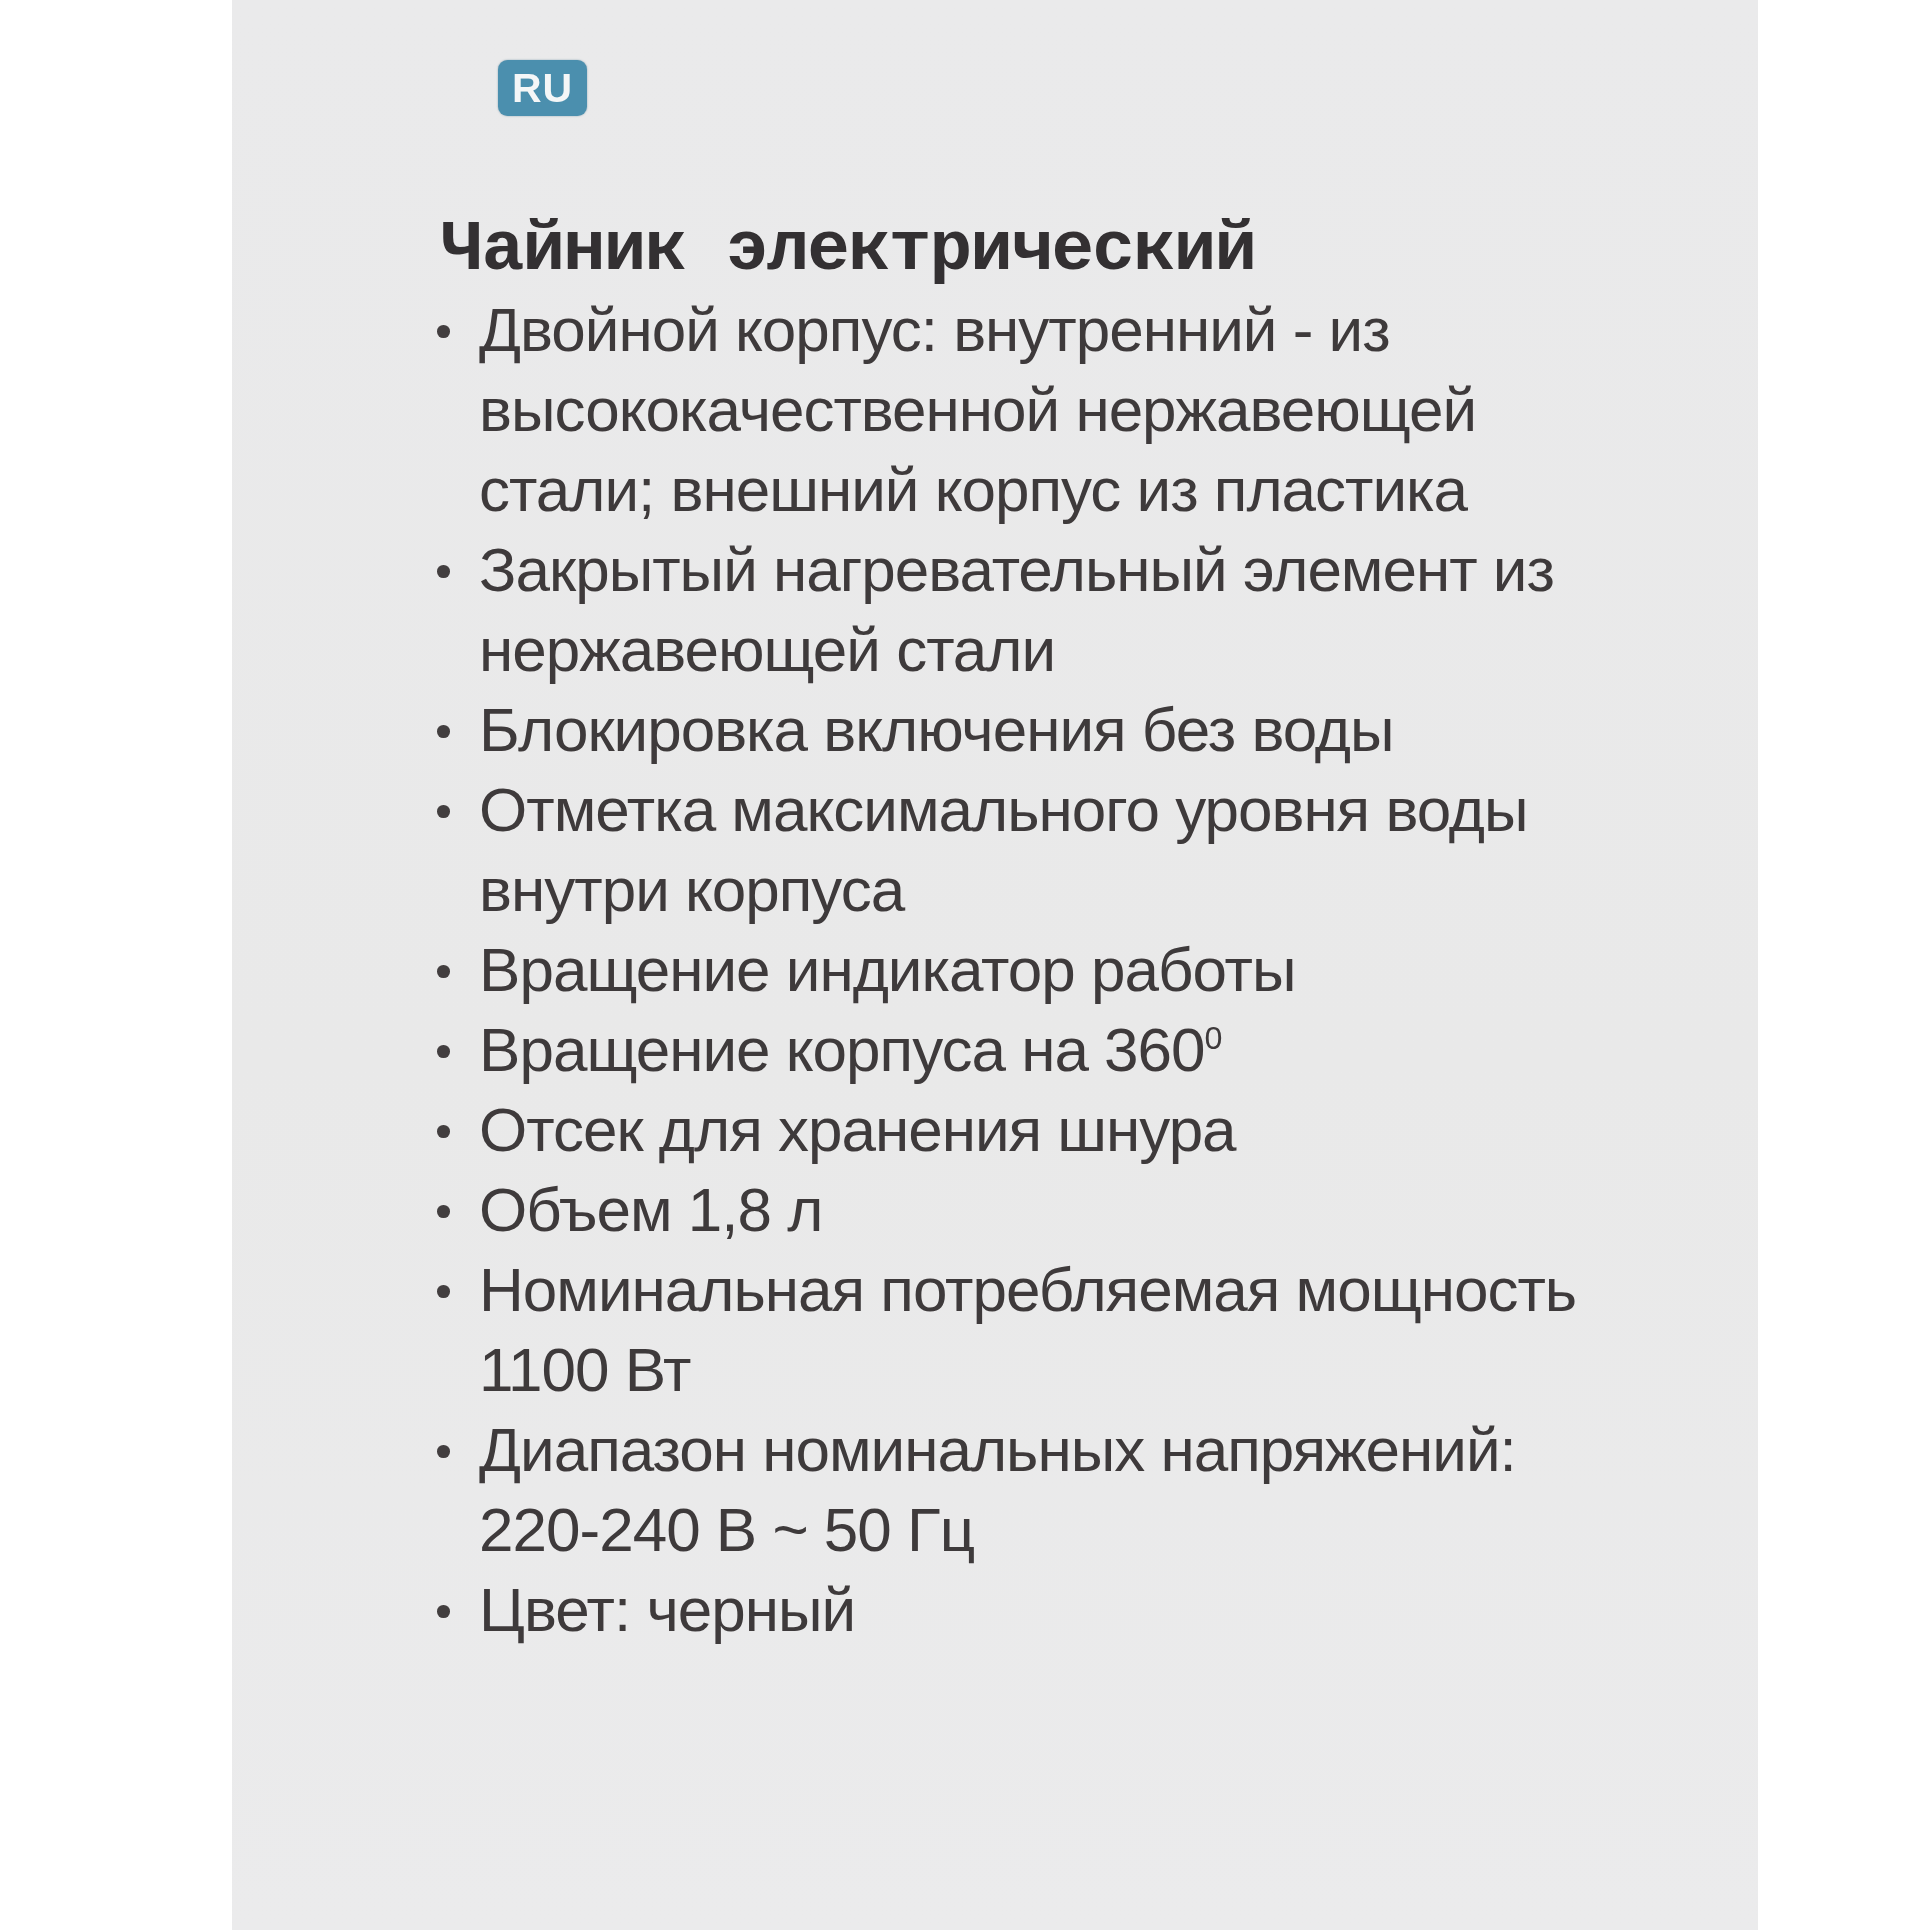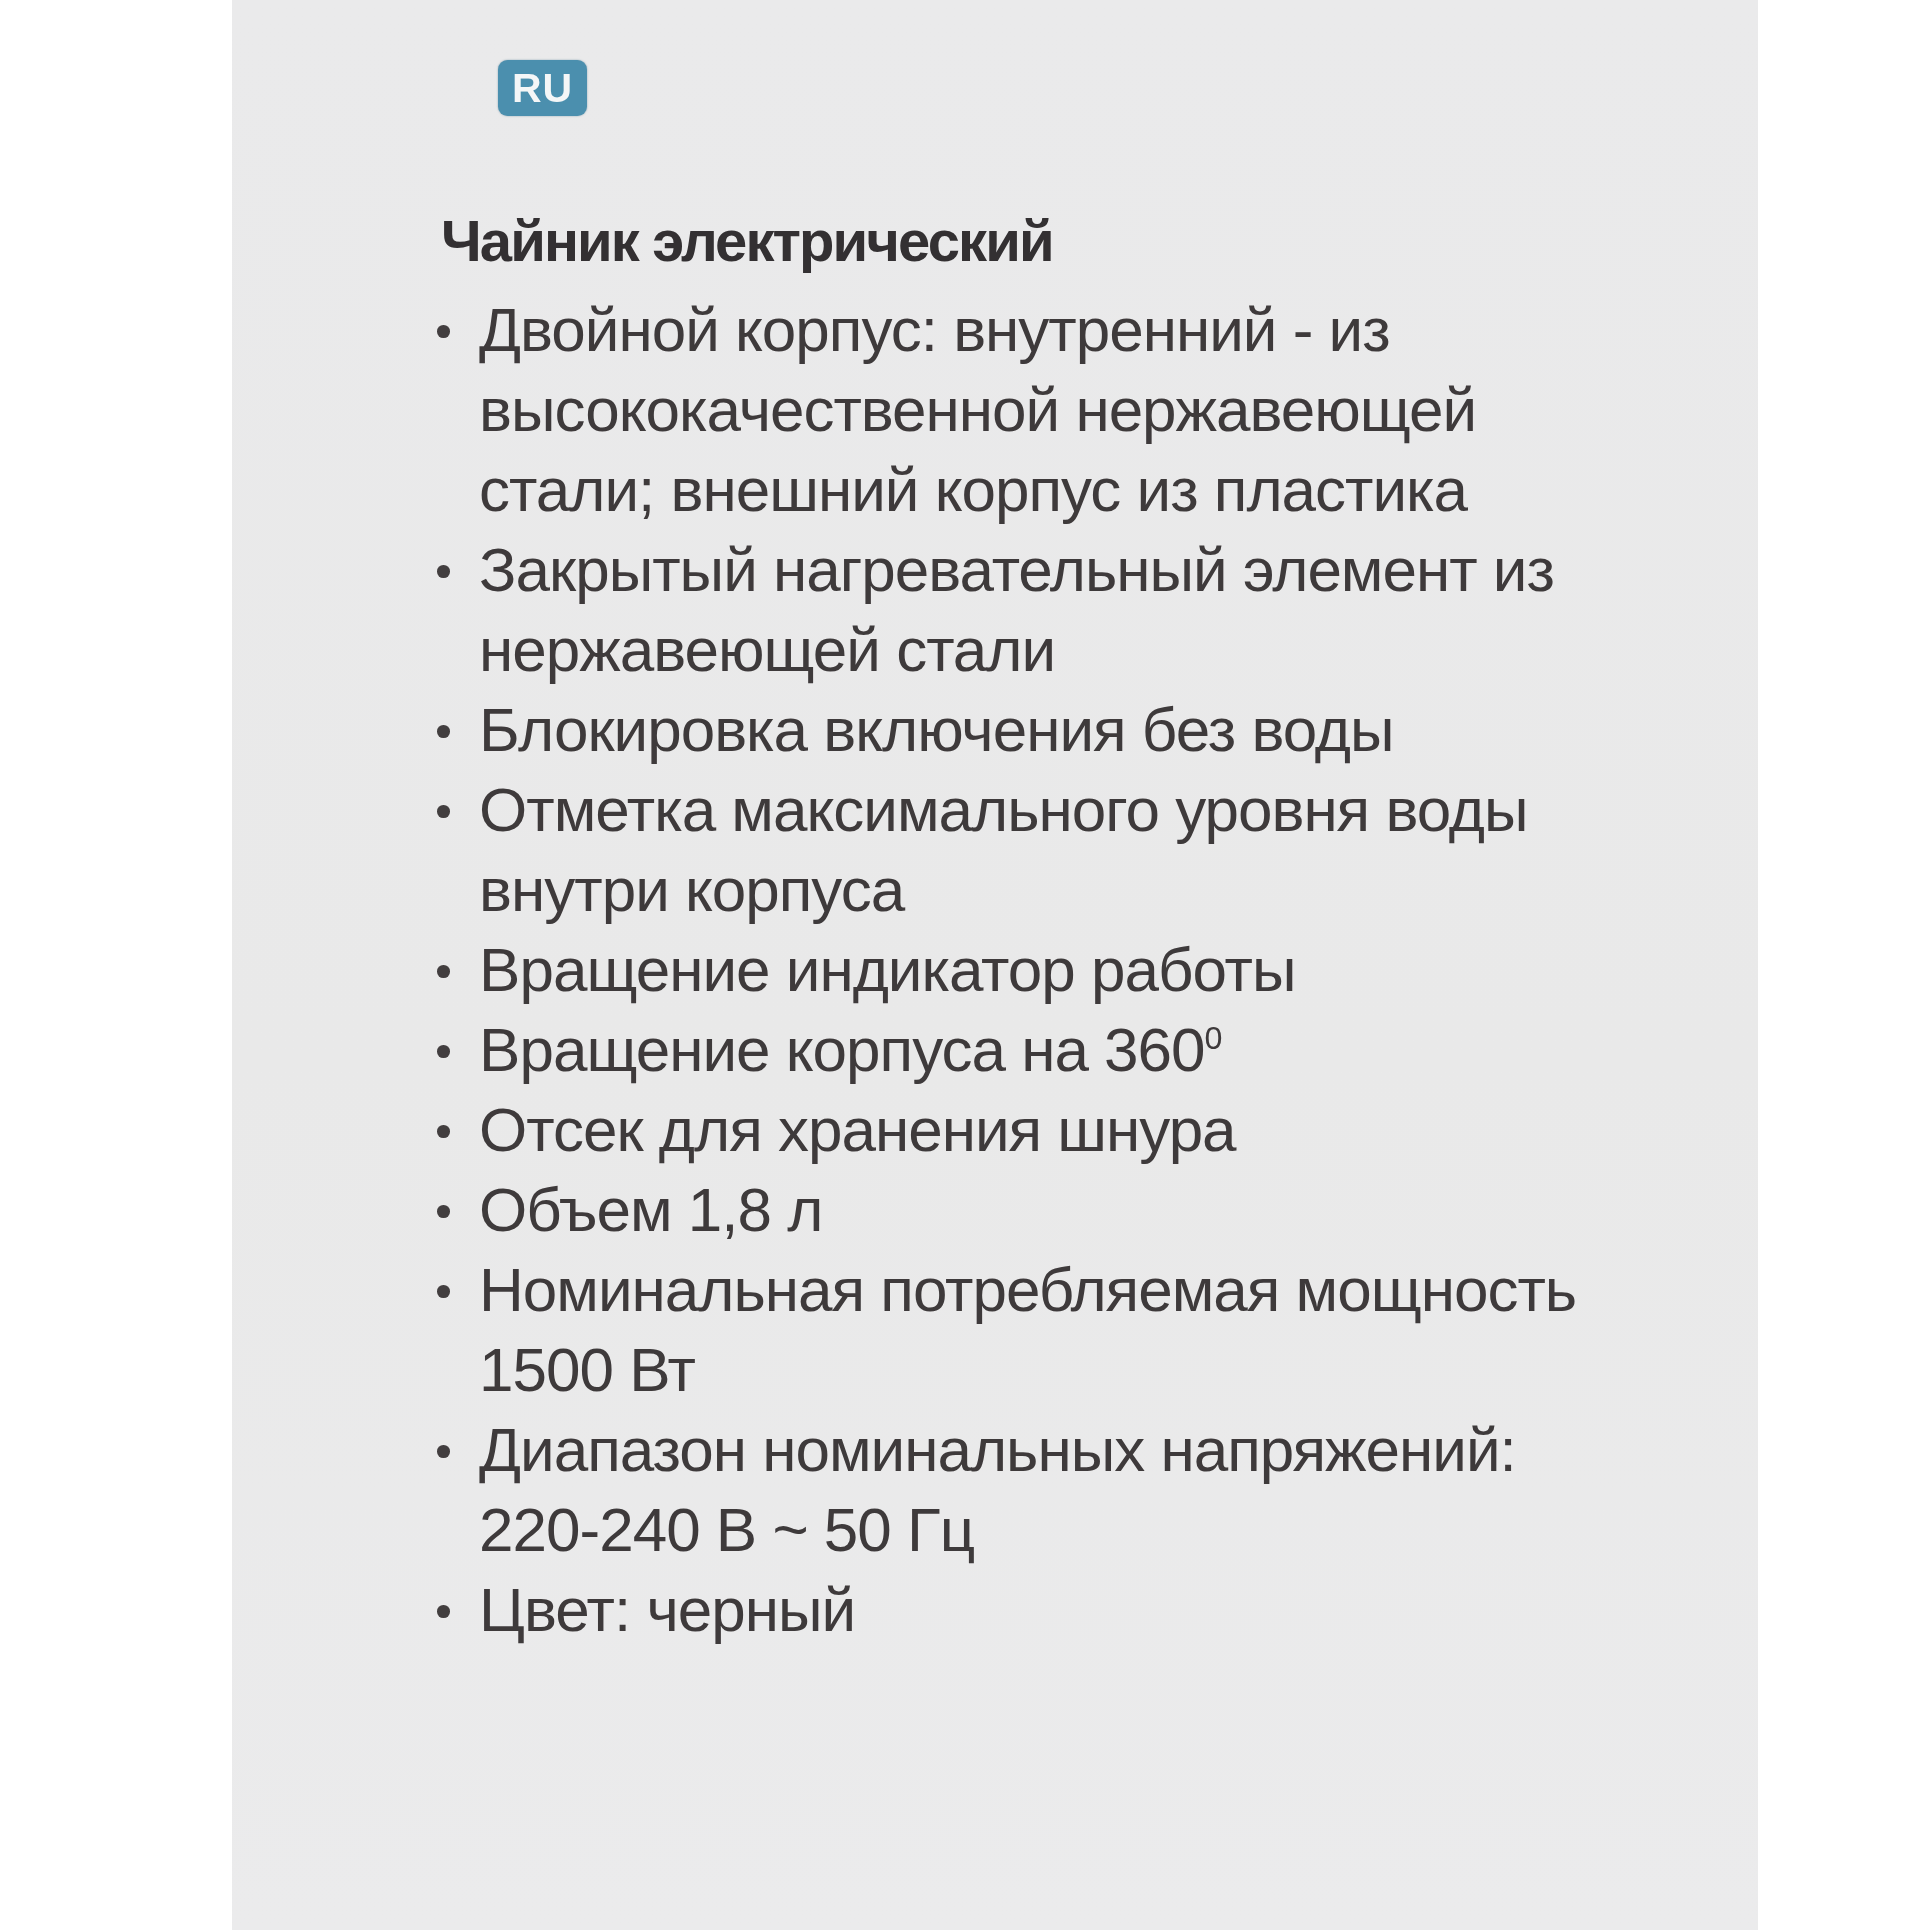--- a/index.html
+++ b/index.html
@@ -39,26 +39,27 @@
     font-weight: bold;
     display: flex;
     align-items: center;
     justify-content: center;
     letter-spacing: 1px;
     box-shadow: 0 0 1.9px rgba(60,110,135,.6);
   }
   .doc-title {
     position: absolute;
     left: 209px;            
-    top: 168px;
-    font-size: 58px;
+    top: 162px;
+    font-size: 71px;
     font-weight: bold;
     color: #333032;
     letter-spacing: -1.9px;
     white-space: nowrap;
+    font-family: Liberation Mono, monospace;
   }
   .feature-list {
     position: absolute;
     left: 205px;            
     top: 290px;
     width: 1217px;
   }
   .feature {
     display: flex;
     align-items: flex-start;
@@ -150,21 +151,21 @@
         <div class="feature">
           <span class="dot"></span>
           <div class="lines">
             <div class="line">Объем 1,8 л</div>
           </div>
         </div>
         <div class="feature">
           <span class="dot"></span>
           <div class="lines">
             <div class="line">Номинальная потребляемая мощность</div>
-            <div class="line">1500 Вт</div>
+            <div class="line">1100 Вт</div>
           </div>
         </div>
         <div class="feature">
           <span class="dot"></span>
           <div class="lines">
             <div class="line">Диапазон номинальных напряжений:</div>
             <div class="line">220-240 В ~ 50 Гц</div>
           </div>
         </div>
         <div class="feature">

